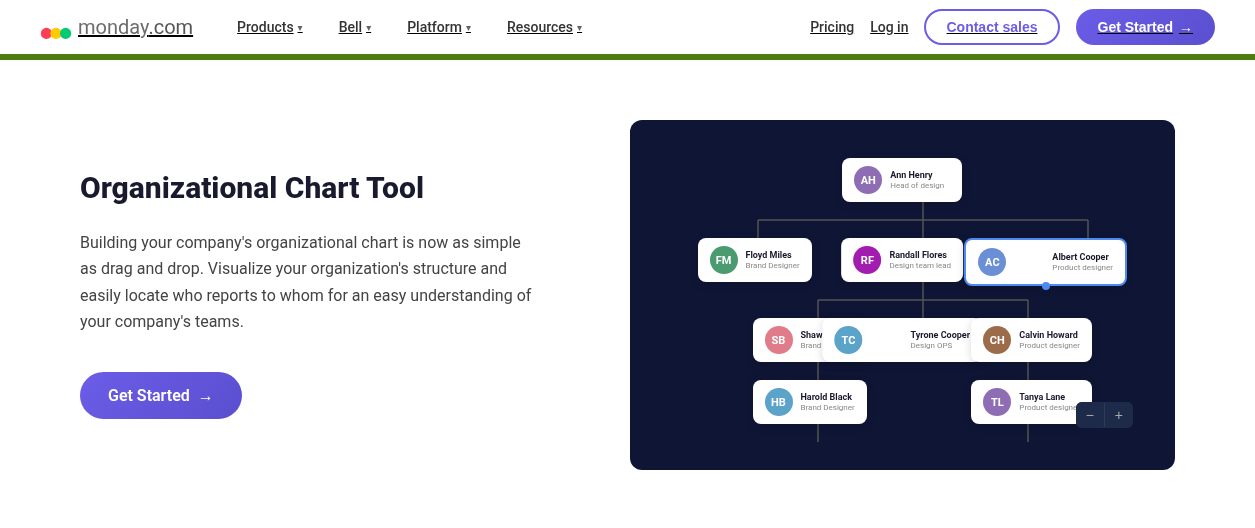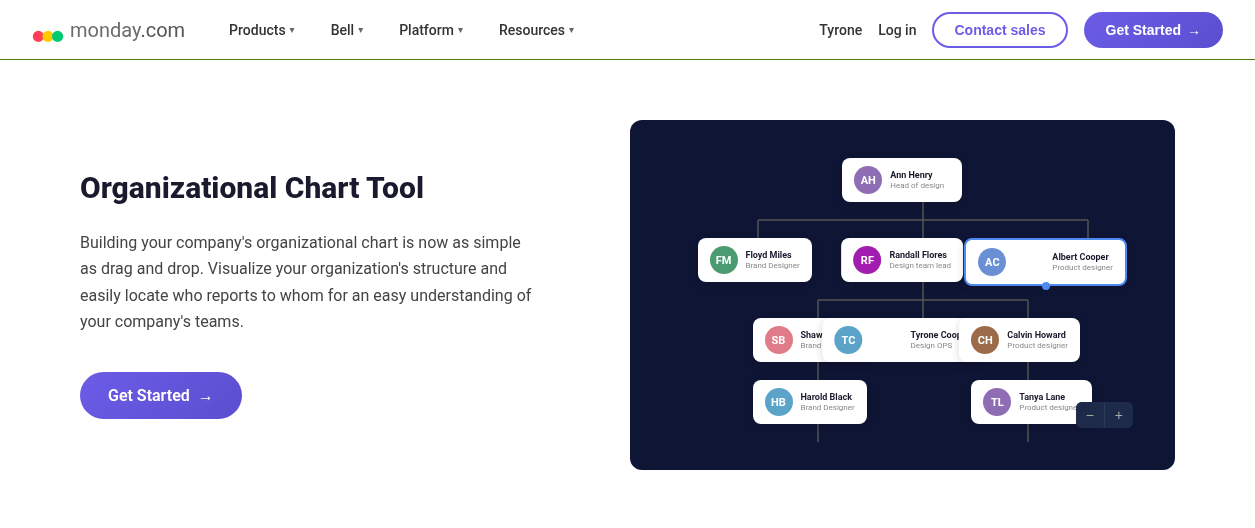--- a/index.html
+++ b/index.html
@@ -2,25 +2,26 @@
 <html><head>
   <meta charset="utf-8">
   <style>
     * { box-sizing: border-box; margin: 0; padding: 0; }
     body { font-family: -apple-system, BlinkMacSystemFont, 'Segoe UI', Roboto, sans-serif; background: #fff; }
 
     
     nav {
       display: flex;
       align-items: center;
-      padding: 0 32px;
+      padding: 0 40px;
       height: 60px;
-      border-bottom: 1px solid #4d7c0f;
+      border-bottom: 6px solid #4d7c0f;
       position: relative;
       z-index: 10;
+      text-decoration: underline;
     }
     .nav-logo {
       display: flex;
       align-items: center;
       margin-right: 32px;
       text-decoration: none;
     }
     .logo-icon {
       width: 32px;
       height: 32px;
@@ -233,21 +234,21 @@
       <span>Platform</span>
       <span class="chevron">▾</span>
     </div>
     <div class="nav-item">
       <span>Resources</span>
       <span class="chevron">▾</span>
     </div>
   </div>
 
   <div class="nav-right">
-    <a class="nav-link" href="#">Tyrone</a>
+    <a class="nav-link" href="#">Pricing</a>
     <a class="nav-link" href="#">Log in</a>
     <button class="btn-contact">Contact sales</button>
     <button class="btn-get-started">
       <span>Get Started</span>
       <span>→</span>
     </button>
   </div>
 </nav>
 
 <section class="hero">
@@ -346,21 +347,21 @@
       </div>
       <div style="position:absolute; top:166px; left:50%; transform:translateX(-50%);">
         <div class="card" style="min-width:110px;gap:48px;">
           <div class="card-avatar" style="background:#5ba3c9;">TC</div>
           <div class="card-info">
             <span class="card-name">Tyrone Cooper</span>
             <span class="card-role">Design OPS</span>
           </div>
         </div>
       </div>
-      <div style="position:absolute; top:166px; right:67px;">
+      <div style="position:absolute; top:166px; right:55px;">
         <div class="card" style="min-width:110px;">
           <div class="card-avatar" style="background:#9b6b4a;">CH</div>
           <div class="card-info">
             <span class="card-name">Calvin Howard</span>
             <span class="card-role">Product designer</span>
           </div>
         </div>
       </div>
 
       <div style="position:absolute; top:228px; left:95px;">

